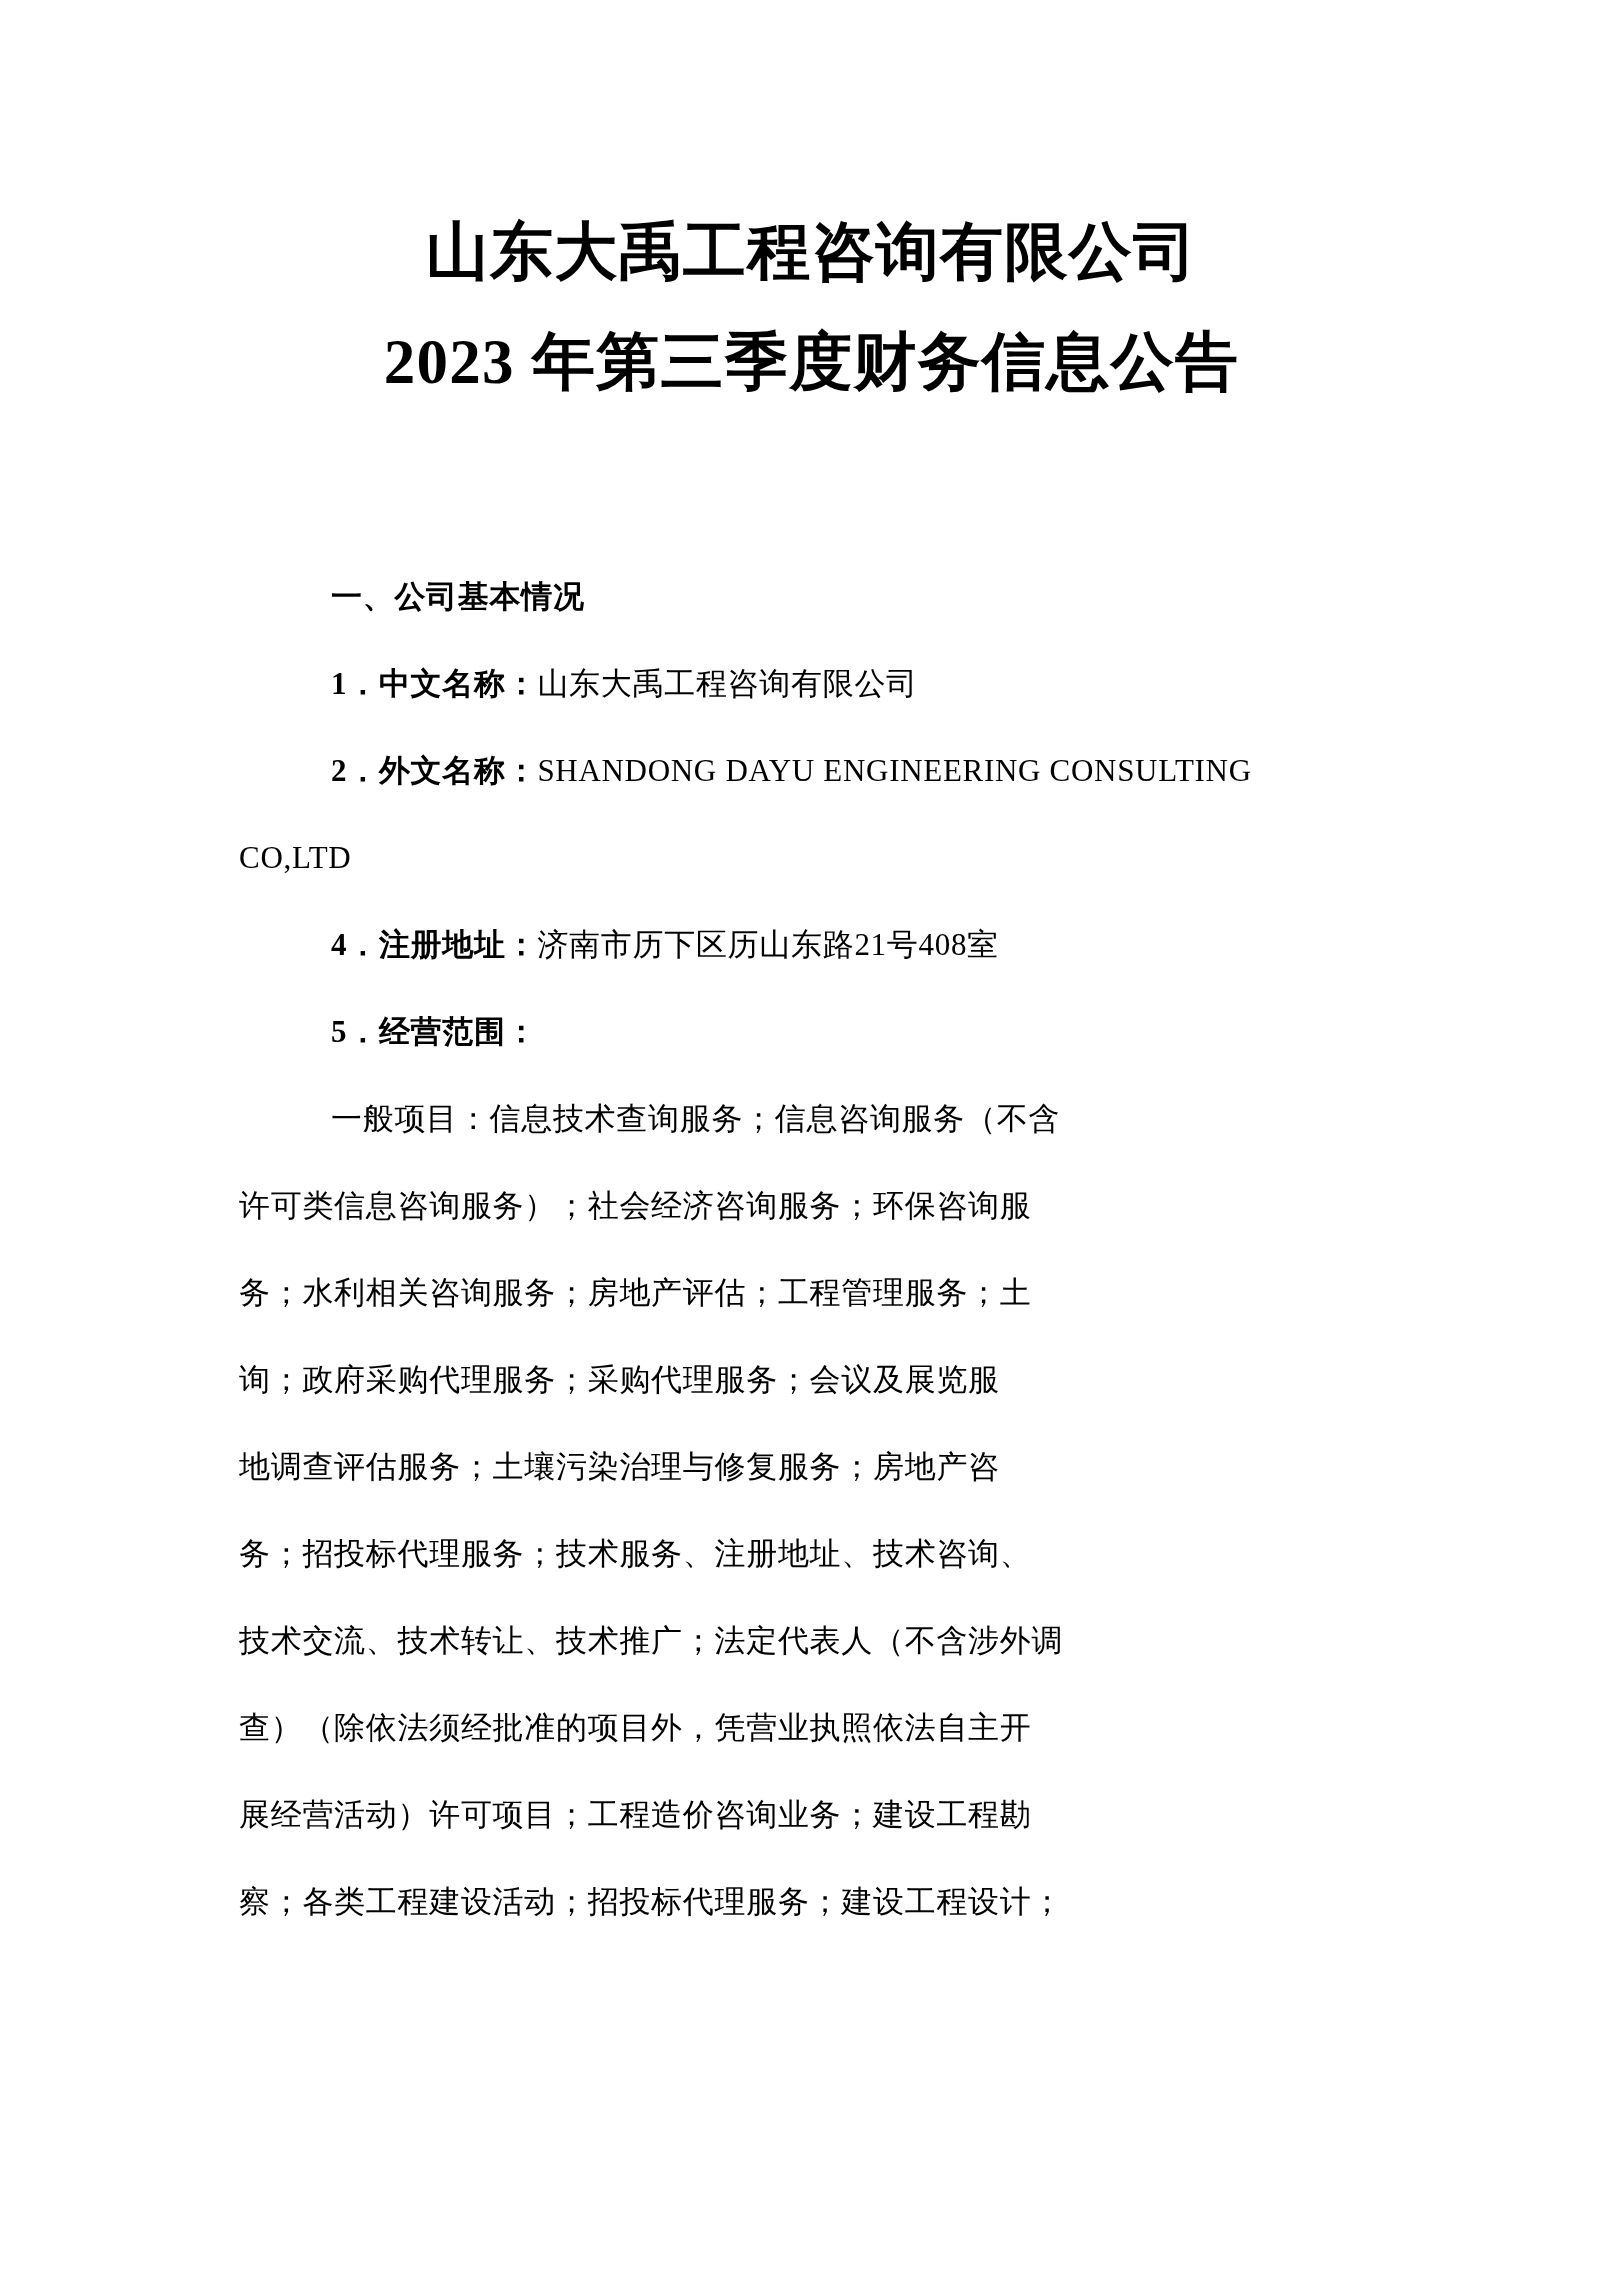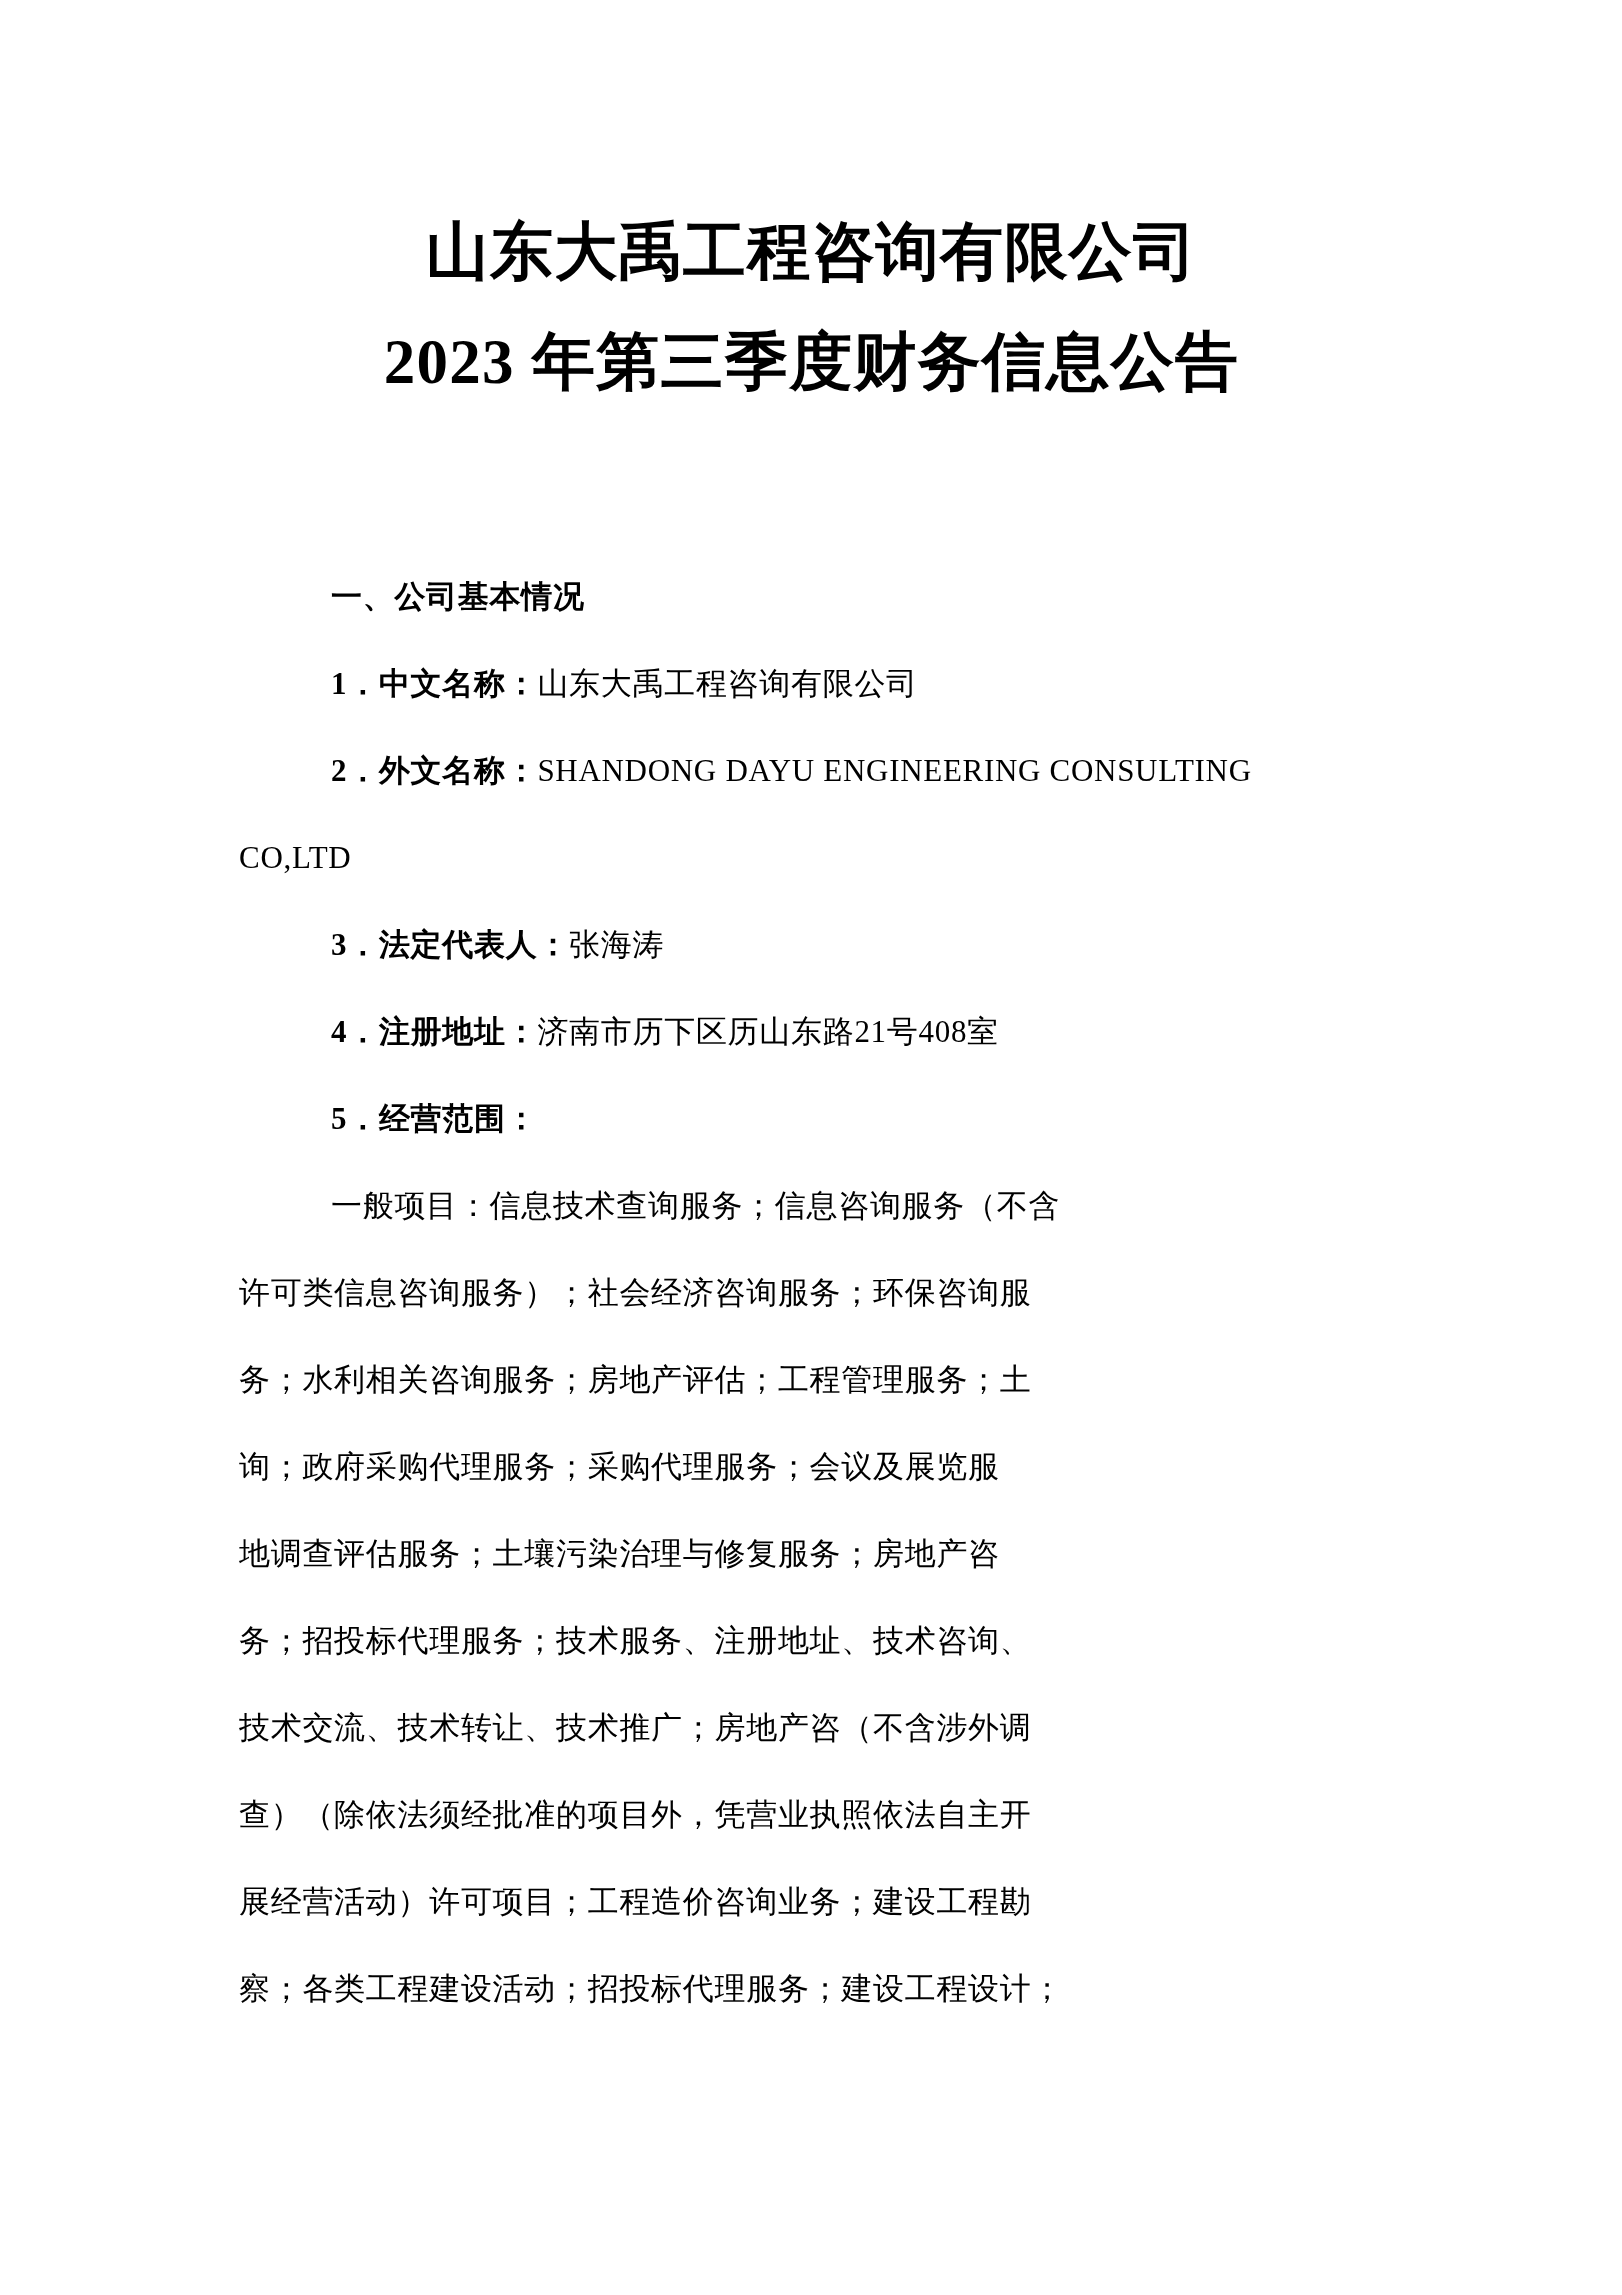--- a/index.html
+++ b/index.html
@@ -58,32 +58,31 @@
   <div class="content">
 
     <div class="line indent bold">一、公司基本情况</div>
 
     <div class="line indent"><span class="label">1．中文名称：</span><span class="value">山东大禹工程咨询有限公司</span></div>
 
     <div class="line indent"><span class="label">2．外文名称：</span><span class="value">SHANDONG DAYU ENGINEERING CONSULTING</span></div>
 
     <div class="line">CO,LTD</div>
 
-    <div class="line indent"><span class="label">3．法定代表人：</span><span class="value">张海涛</span></div>
 
     <div class="line indent"><span class="label">4．注册地址：</span><span class="value">济南市历下区历山东路21号408室</span></div>
 
     <div class="line indent"><span class="label">5．经营范围：</span><span class="value"></span></div>
 
     <div class="line indent">一般项目：信息技术查询服务；信息咨询服务（不含</div>
     <div class="line">许可类信息咨询服务）；社会经济咨询服务；环保咨询服</div>
     <div class="line">务；水利相关咨询服务；房地产评估；工程管理服务；土</div>
     <div class="line">询；政府采购代理服务；采购代理服务；会议及展览服</div>
     <div class="line">地调查评估服务；土壤污染治理与修复服务；房地产咨</div>
     <div class="line">务；招投标代理服务；技术服务、注册地址、技术咨询、</div>
-    <div class="line">技术交流、技术转让、技术推广；房地产咨（不含涉外调</div>
+    <div class="line">技术交流、技术转让、技术推广；法定代表人（不含涉外调</div>
     <div class="line">查）（除依法须经批准的项目外，凭营业执照依法自主开</div>
     <div class="line">展经营活动）许可项目；工程造价咨询业务；建设工程勘</div>
     <div class="line">察；各类工程建设活动；招投标代理服务；建设工程设计；</div>
 
   </div>
 </div>
 
 
 </body></html>

